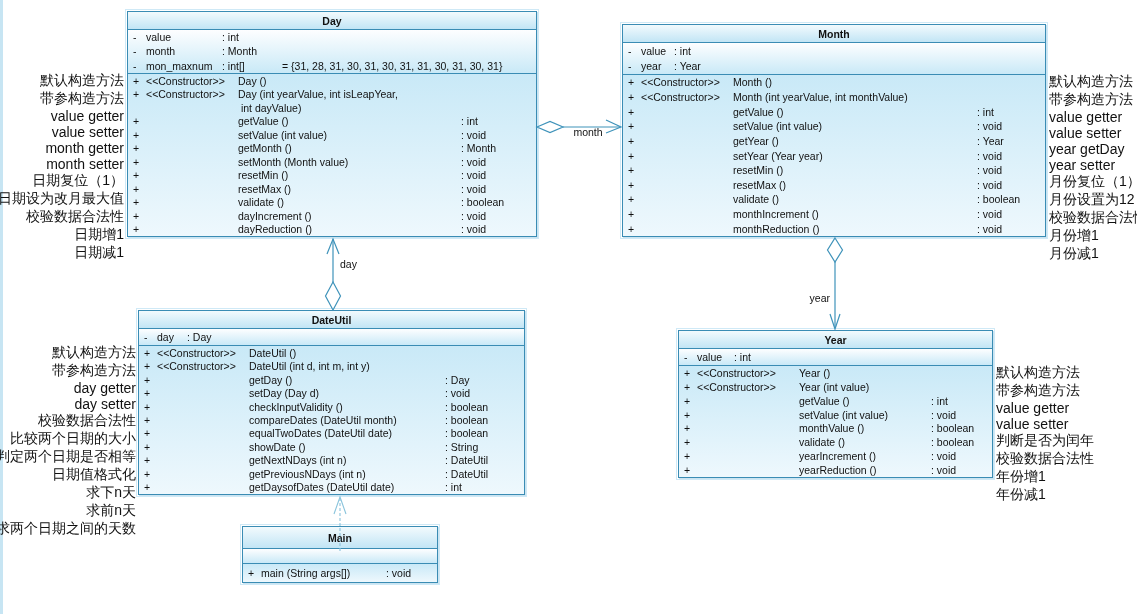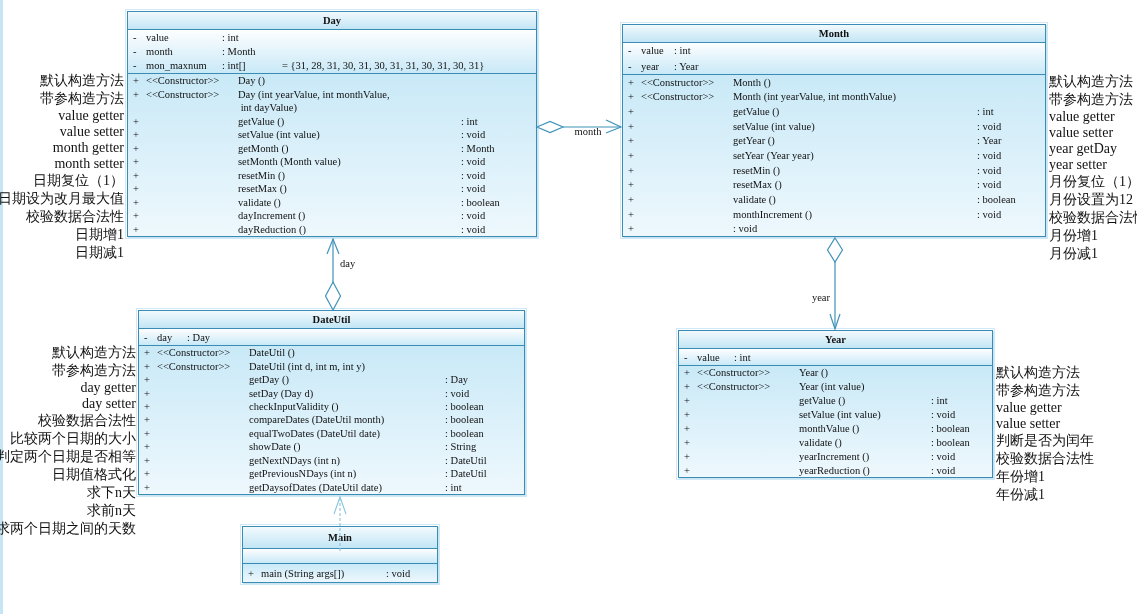--- a/index.html
+++ b/index.html
@@ -1,17 +1,17 @@
 <!DOCTYPE html>
 <html style="--border: #3a8cb4; --line: #3f93ba; --depline: #8ac4dc; --text: #111111; --fillBlue: #c9e9f7; --fillLight: #eef8fd;"><head>
 <meta charset="utf-8">
 <style>
   html,body{margin:0;padding:0;background:#fff;}
   .canvas{position:relative;width:1137px;height:614px;background:#fff;overflow:hidden;
-          font-family:Liberation Serif, serif;color:var(--text,#111);}
+          font-family:Liberation Sans, sans-serif;color:var(--text,#111);}
   .edge-strip{position:absolute;left:0;top:0;width:3px;height:614px;background:#c7e5f3;}
 
   
   .cls{position:absolute;display:flex;flex-direction:column;
        border:1px solid var(--border,#3a8cb4);
        outline:1px solid #cfe9f6;outline-offset:1px;
        box-shadow:1px 1px 0 rgba(160,205,230,.55);
        z-index:1;box-sizing:border-box;font-size:10.5px;}
   .ctitle{height:var(--titleh,17px);flex:none;display:flex;align-items:center;justify-content:center;
           font-weight:bold;border-bottom:1px solid var(--border,#3a8cb4);
@@ -75,21 +75,21 @@
         <div class="mrow">
           <span>+</span>
           <span>&lt;&lt;Constructor&gt;&gt;</span>
           <span>Day ()</span>
           <span></span>
         </div>
 
         <div class="mrow">
           <span>+</span>
           <span>&lt;&lt;Constructor&gt;&gt;</span>
-          <span>Day (int yearValue, int monthValue,</span>
+          <span>Day (int yearValue, int isLeapYear,</span>
           <span></span>
         </div>
 
         <div class="mrow">
           <span></span>
           <span></span>
           <span> int dayValue)</span>
           <span></span>
         </div>
 
@@ -244,20 +244,21 @@
         <div class="mrow">
           <span>+</span>
           <span></span>
           <span>monthIncrement ()</span>
           <span>: void</span>
         </div>
 
         <div class="mrow">
           <span>+</span>
           <span></span>
+          <span>monthReduction ()</span>
           <span>: void</span>
         </div>
       </div>
   </div>
 
   <div class="cls" style="left:138px;top:310px;width:387px;height:185px;--namew:30px;--typew:42px;--stereow:92px;--retw:74px;">
     <div class="ctitle">DateUtil</div>
     <div class="attrs" style="height:17px">
 
         <div class="arow">

